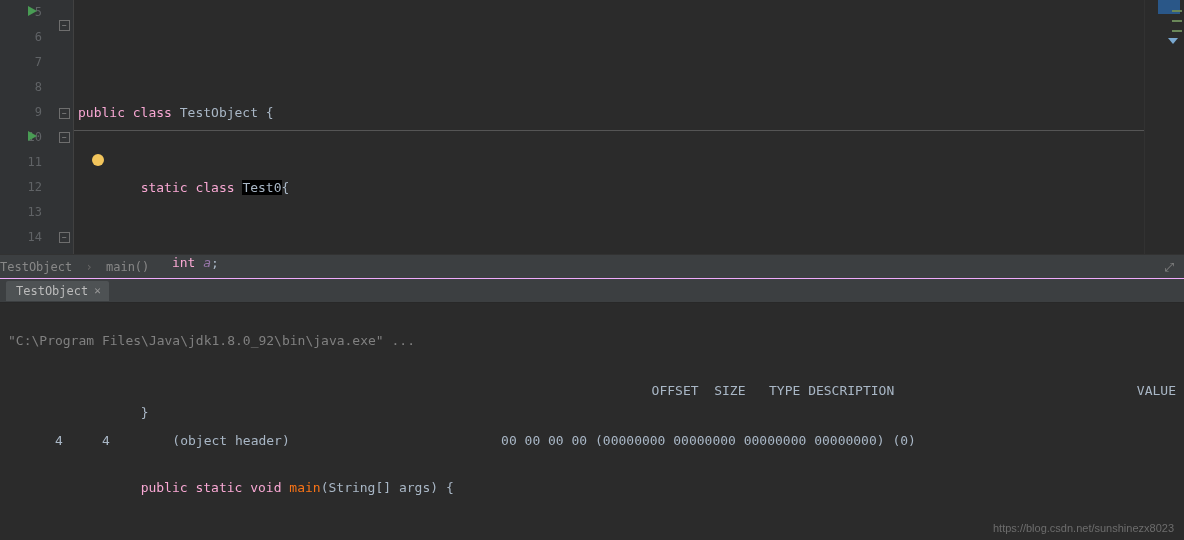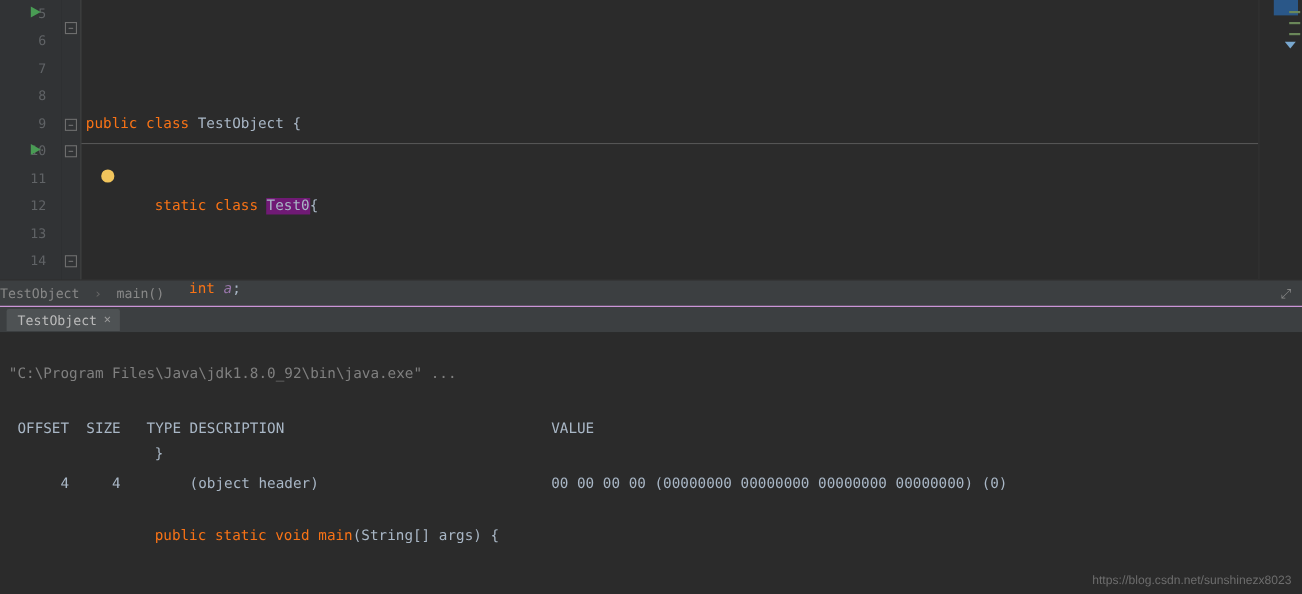--- a/index.html
+++ b/index.html
@@ -52,24 +52,24 @@
   text-align: center; color: #8c8c8c;
 }
 .code {
   flex: 1;
   line-height: 25px;
   padding-left: 4px;
   white-space: pre;
   position: relative;
 }
 .code .line { height: 25px; }
-.kw { color: #f97316; }
+.kw { color: #f9a8d4; }
 .fn { color: #f97316; }
 .st-ital { color: #9876aa; font-style: italic; }
-.usage-bg { background: #701a75; margin-top: 35px; }
+.usage-bg { background: #000000; margin-top: 35px; }
 .bulb {
   position: absolute; left: 18px; top: 154px;
   width: 12px; height: 12px;
   background: #f2c55c; border-radius: 50%;
 }
 .separator-line {
   position: absolute; left: 0; right: 0; top: 130px;
   border-top: 1px solid #555;
 }
 .minimap {
@@ -185,21 +185,21 @@
 
 <div class="run-tab-bar">
   <div class="run-tab">
     <span>TestObject</span>
     <span class="x">✕</span>
   </div>
 </div>
 
 <div class="console">
 <span class="dim" style="display: block;">"C:\Program Files\Java\jdk1.8.0_92\bin\java.exe" ...</span>
-<span class="hdr-row" style="display: block;"> OFFSET  SIZE   TYPE DESCRIPTION                               VALUE</span>
+<span class="hdr-row" style="display: block; text-align: right;"> OFFSET  SIZE   TYPE DESCRIPTION                               VALUE</span>
 <span style="display: block;">      4     4        (object header)                           00 00 00 00 (00000000 00000000 00000000 00000000) (0)</span>
 
 
 
 
 </div>
 
 <div class="watermark">https://blog.csdn.net/sunshinezx8023</div>
 
 </body></html>

